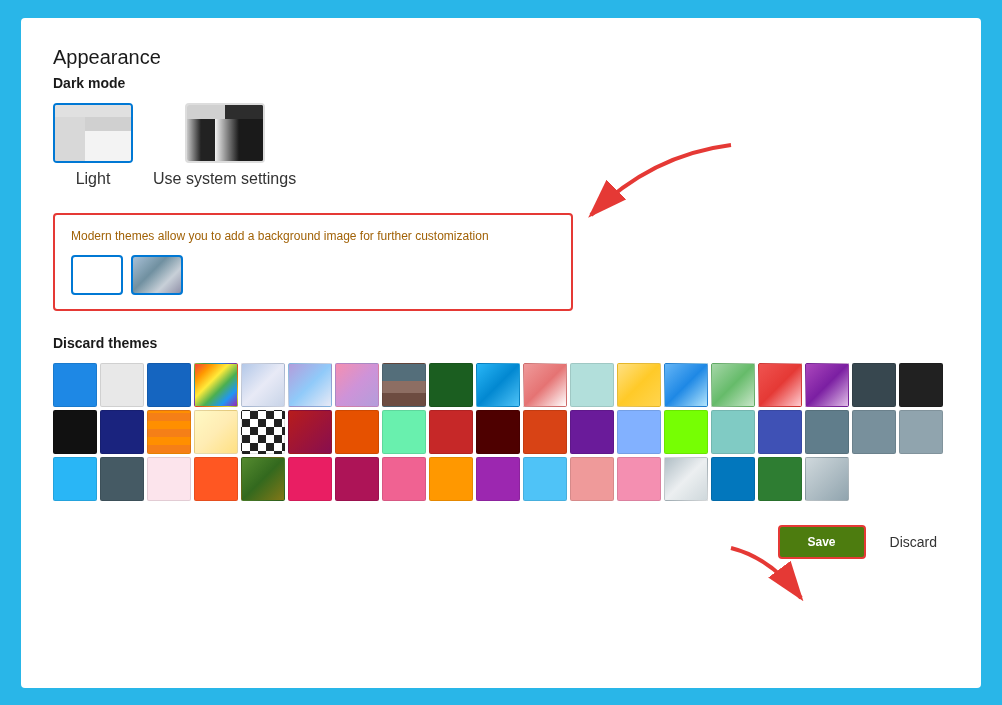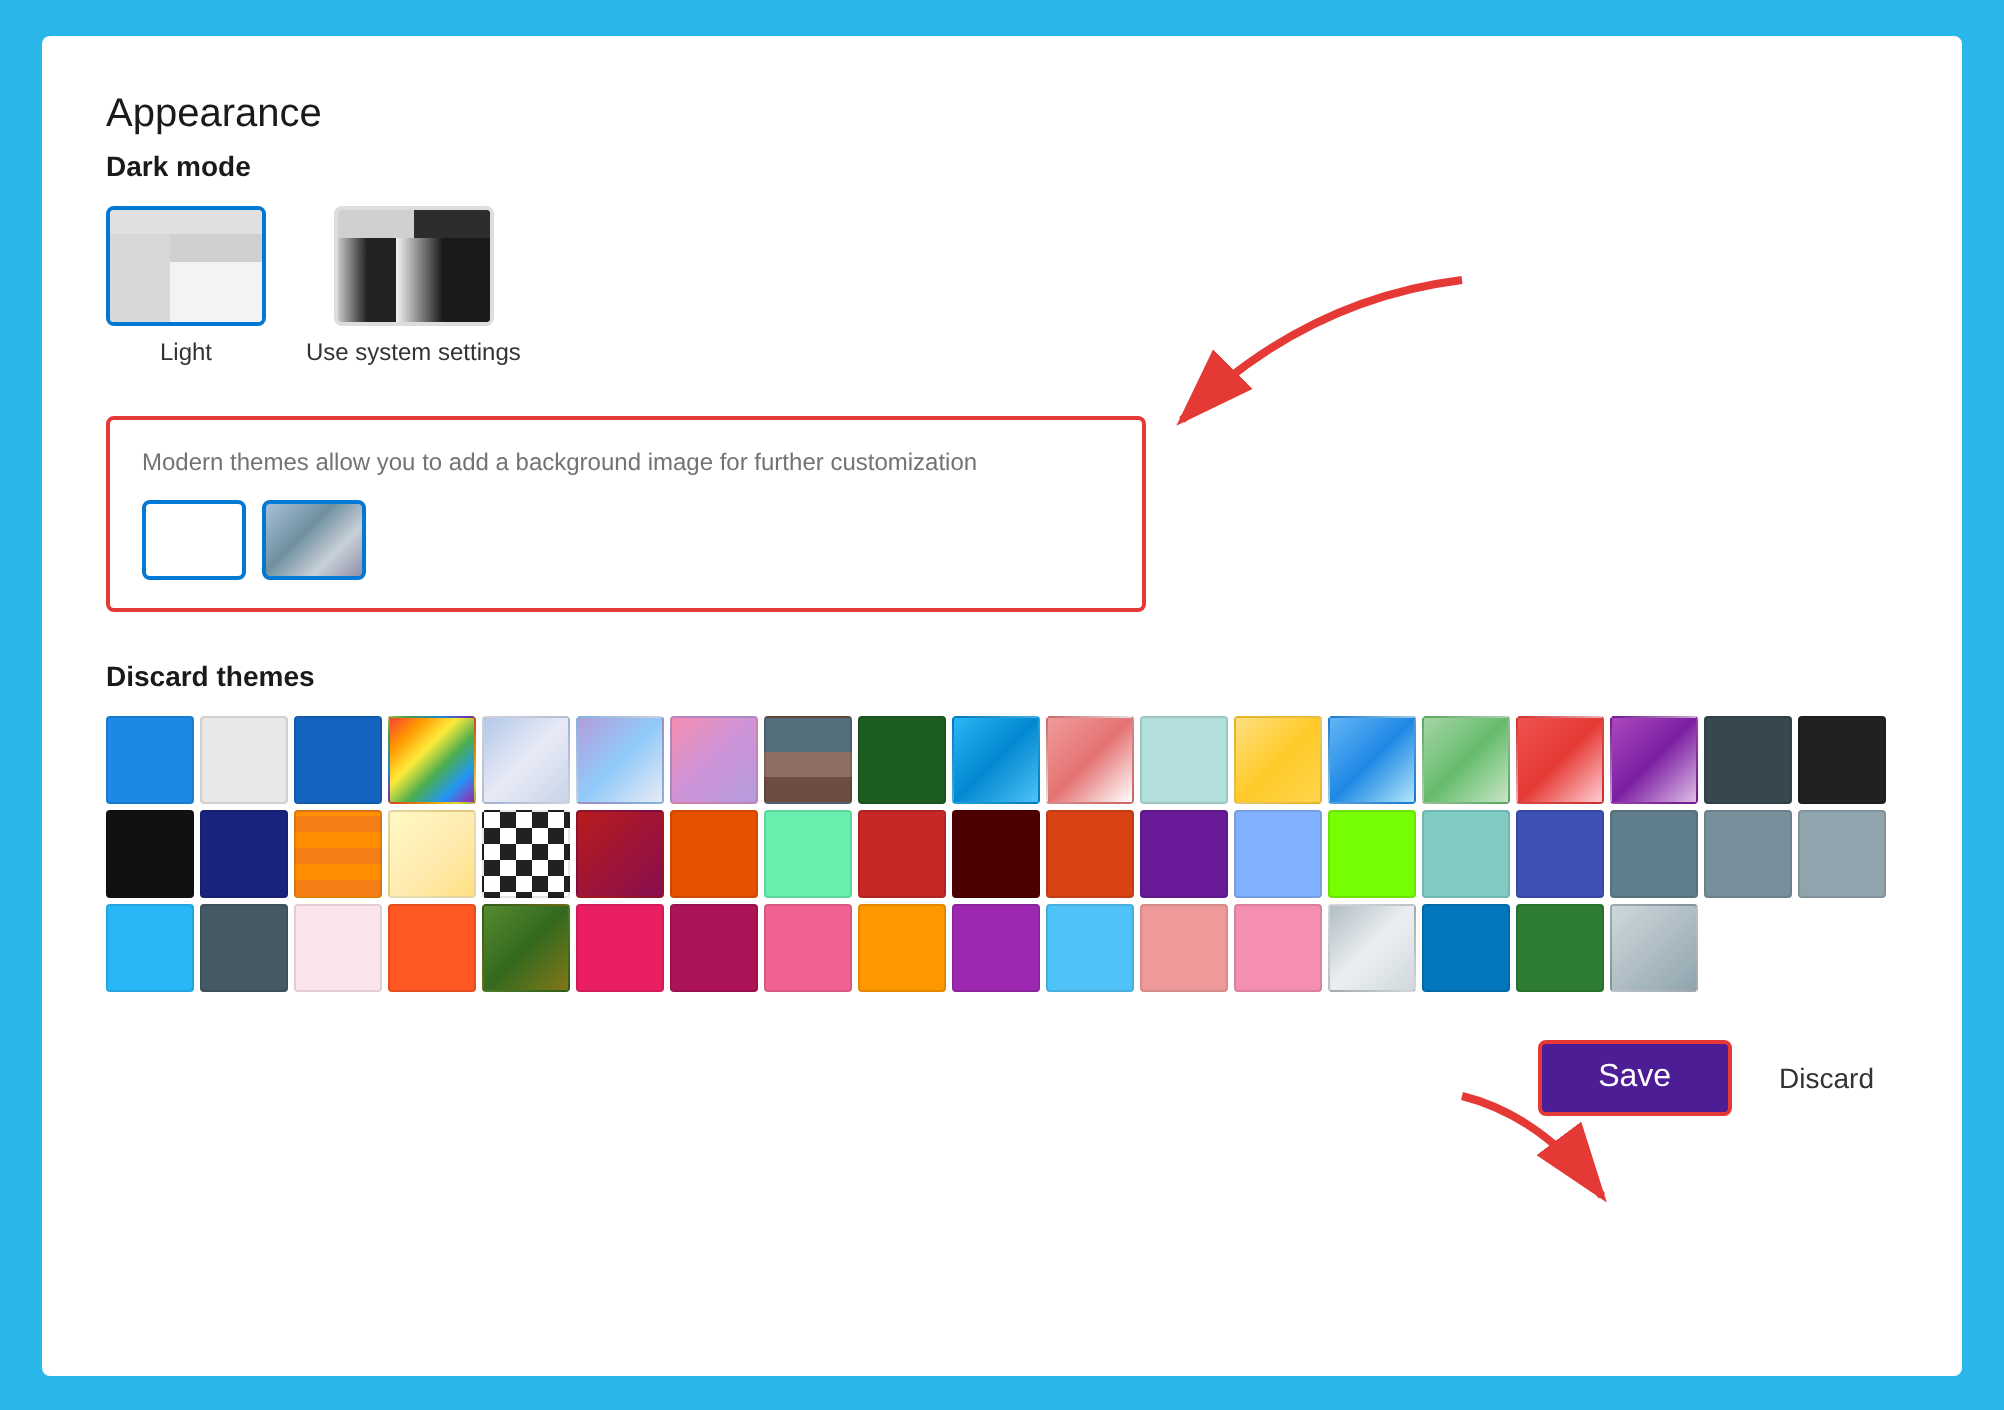--- a/index.html
+++ b/index.html
@@ -53,21 +53,21 @@
       border-radius: 4px;
       border: 2px solid #ddd;
       margin-bottom: 6px;
       overflow: hidden;
       position: relative;
     }
     .theme-preview.selected {
       border: 2px solid #0078d4;
     }
     .theme-label {
-      font-size: 12px;
+      font-size: 16px;
       color: #333;
       text-align: center;
       line-height: 1.3;
     }
     
     .light-preview {
       background: #f3f3f3;
     }
     .light-preview::before {
       content: '';
@@ -111,21 +111,21 @@
     .modern-themes-section {
       border: 2px solid #e53935;
       border-radius: 4px;
       padding: 14px 16px;
       margin-bottom: 24px;
       position: relative;
       width: 520px;
     }
     .modern-desc {
       font-size: 12px;
-      color: #737373;
+      color: #a16207;
       margin-bottom: 12px;
     }
     .modern-themes-list {
       display: flex;
       gap: 8px;
     }
     .modern-theme-item {
       width: 52px;
       height: 40px;
       border-radius: 4px;
@@ -152,28 +152,29 @@
     }
     
     .footer-buttons {
       display: flex;
       justify-content: flex-end;
       align-items: center;
       gap: 12px;
       margin-top: 18px;
     }
     .btn-save {
-      background: #4c1d95;
+      background: #4d7c0f;
       color: #fff;
       border: 2px solid #e53935;
       border-radius: 4px;
       padding: 8px 28px;
-      font-size: 16px;
+      font-size: 12px;
       cursor: pointer;
       font-family: 'Segoe UI', Arial, sans-serif;
+      font-weight: bold;
     }
     .btn-discard {
       background: transparent;
       color: #333;
       border: none;
       padding: 8px 12px;
       font-size: 14px;
       cursor: pointer;
       font-family: 'Segoe UI', Arial, sans-serif;
     }

